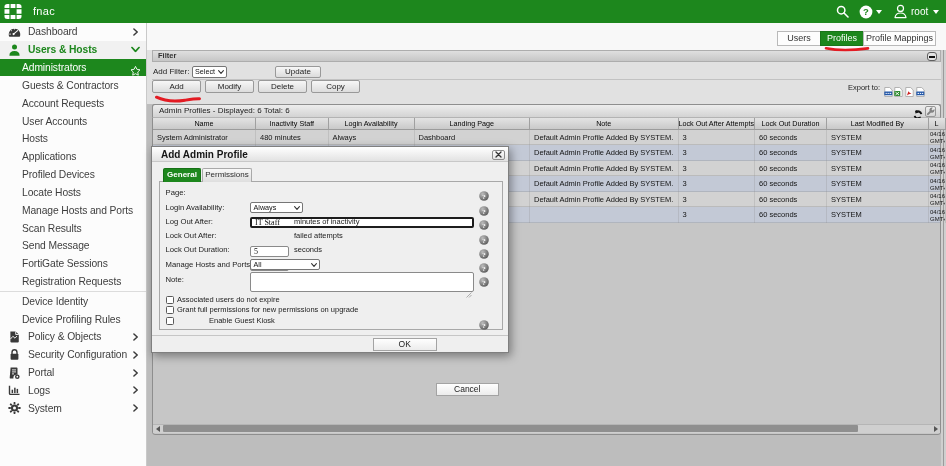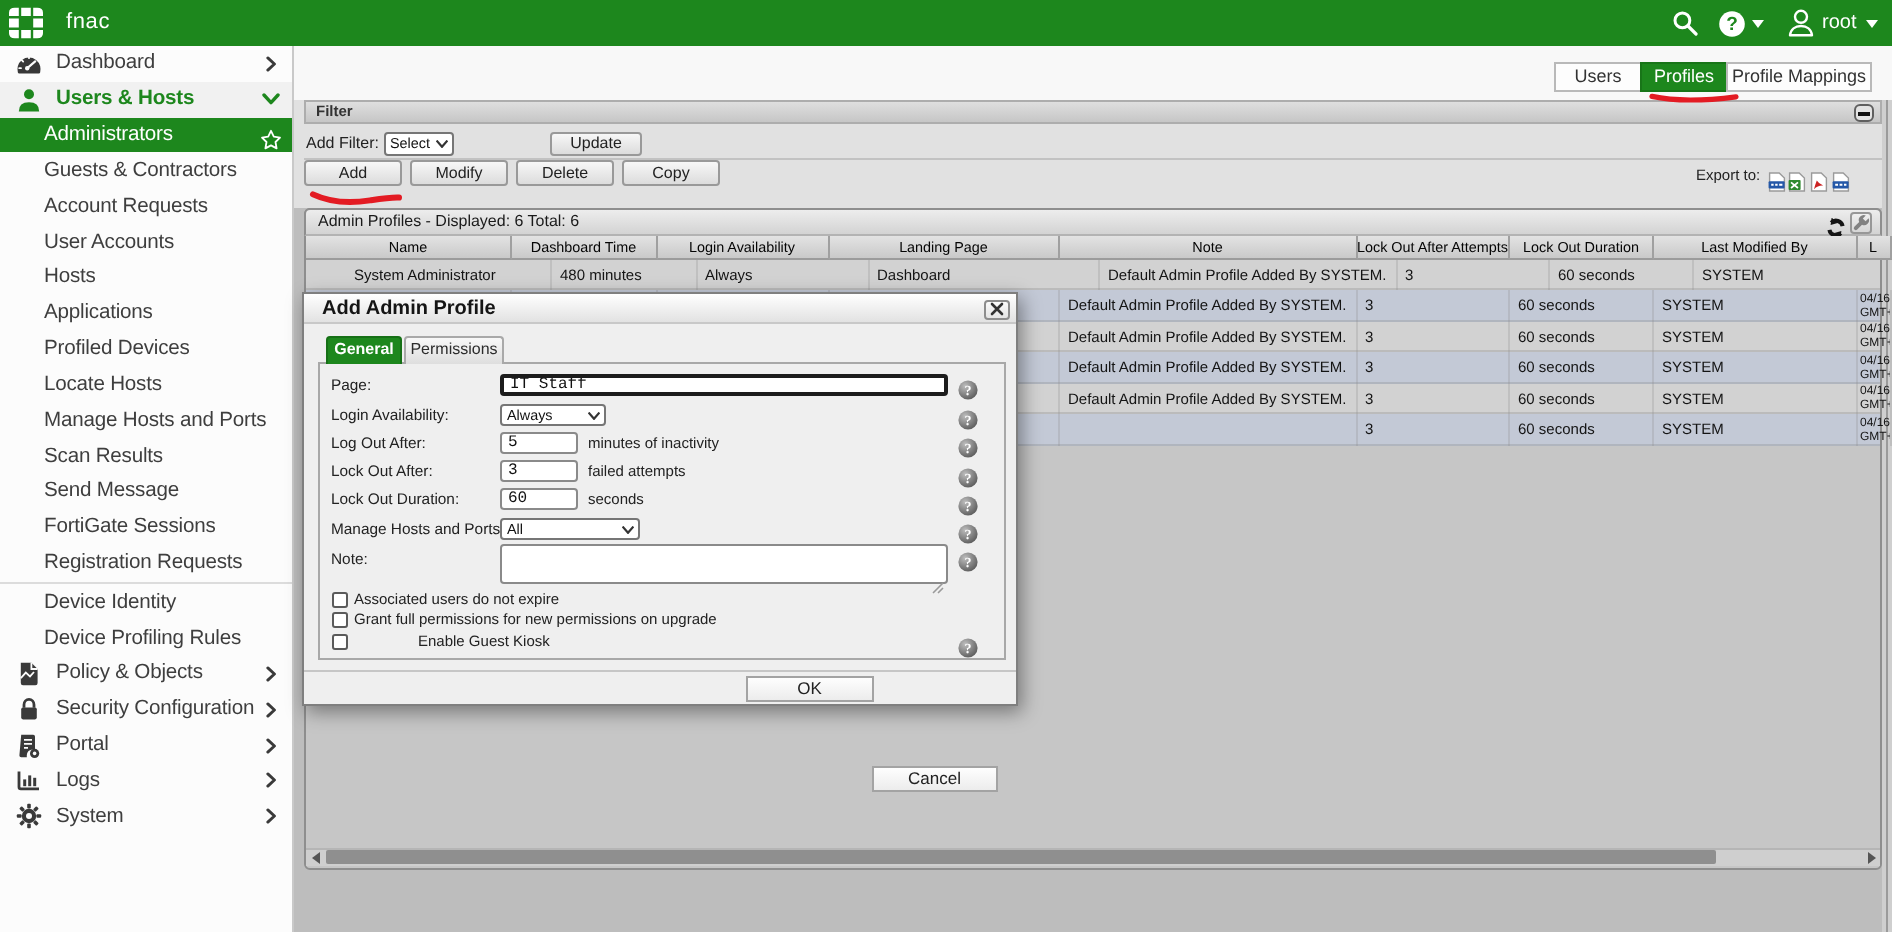--- a/index.html
+++ b/index.html
@@ -102,21 +102,21 @@
   #modal-close svg { display:block; }
   #modal-tabs { left:11px; top:21px; height:13.5px; display:flex; z-index:5; }
   .modal-tab { height:13.5px; line-height:12px; text-align:center; font-size:8px; border:1px solid #a9a9a9; border-bottom:none; border-radius:2px 2px 0 0; background:linear-gradient(#f8f8f8,#dedede); color:#2c2c2c; cursor:pointer; }
   .modal-tab.active { background:#1d871d; border-color:#167016; color:#fff; font-weight:bold; }
   .modal-tab + .modal-tab { margin-left:1px; }
   #modal-tab-general { width:38px; }
   #modal-tab-permissions { width:50px; }
   #modal-fieldset { left:7px; top:33.5px; width:344px; height:149px; border:1px solid #a8a8a8; }
   .fld-label { position:absolute; left:13.5px; font-size:7.7px; color:#222; height:11px; line-height:11px; white-space:nowrap; }
   .fld-suffix { position:absolute; font-size:7.5px; color:#222; height:11px; line-height:11px; white-space:nowrap; }
-  .fld-input { position:absolute; left:98px; height:11px; background:#fff; border:1px solid #8a8a8a; border-radius:2px; font-size:8px; color:#111; font-family:Liberation Mono, monospace; padding:0 0 0 3px; line-height:9px; }
+  .fld-input { position:absolute; left:98px; height:11px; background:#fff; border:1px solid #8a8a8a; border-radius:2px; font-size:8px; color:#111; font-family:Liberation Serif, serif; padding:0 0 0 3px; line-height:9px;margin-top:30px; }
   .fld-input.focused { border:2px solid #1c1c1c; }
   .fld-select { position:absolute; left:98px; height:11px; }
   .fld-textarea { position:absolute; left:98px; background:#fff; border:1px solid #8a8a8a; border-radius:2px; }
   .fld-textarea .resize-grip { position:absolute; right:1px; bottom:1px; width:6px; height:6px; }
   .fld-help { position:absolute; left:326.5px; width:10px; height:10px; cursor:pointer; }
   .fld-check { position:absolute; left:13.5px; width:8px; height:8px; background:#fff; border:1px solid #5a5a5a; border-radius:1.5px; cursor:pointer; }
   .fld-chklabel { position:absolute; left:25px; font-size:7.5px; color:#222; height:10px; line-height:10px; white-space:nowrap; }
   #modal-footer-line { left:0; top:187.5px; width:356px; height:1px; background:#c6c6c6; }
   .modal-btn { top:190.5px; width:63.5px; height:13.5px; background:linear-gradient(#fefefe,#ececec); border:1px solid #a3a3a3; font-size:8.5px; color:#222; }
   #modal-ok { left:221px; }
@@ -392,32 +392,32 @@
         <path d="M1.7 5.9 A3.4 3.4 0 0 0 7.4 7.7" fill="none" stroke="#151515" stroke-width="2"></path>
         <path d="M7.2 10.2 L7.7 6.5 L4.2 7.5 Z" fill="#151515"></path>
       </svg></div>
   <div id="grid-wrench" class="abs">
       <svg width="9" height="9" viewBox="0 0 9 9">
         <path d="M8.3 2.1 A2.5 2.5 0 0 1 5 5.4 L2.6 7.8 A0.9 0.9 0 0 1 1.2 6.4 L3.6 4 A2.5 2.5 0 0 1 6.9 0.7 L5.4 2.2 L6.8 3.6 Z" fill="#828282"></path>
       </svg>
     </div>
   <div id="grid-colhead" class="abs">
       <div class="colhead-cell" style="width:103px;">Name</div>
-      <div class="colhead-cell" style="width:72.5px;">Dashboard Time</div>
+      <div class="colhead-cell" style="width:72.5px;">Inactivity Staff</div>
       <div class="colhead-cell" style="width:86px;">Login Availability</div>
       <div class="colhead-cell" style="width:115.5px;">Landing Page</div>
       <div class="colhead-cell" style="width:148.5px;">Note</div>
       <div class="colhead-cell" style="width:76.5px;">Lock Out After Attempts</div>
       <div class="colhead-cell" style="width:72px;">Lock Out Duration</div>
       <div class="colhead-cell" style="width:101.5px;">Last Modified By</div>
       <div class="colhead-cell" style="width:17px;">L</div>
     </div>
   <div id="grid-rows" class="abs">
       <div class="grid-row odd">
-        <div class="grid-cell" style="width:103px;margin-left:20px;">System Administrator</div>
+        <div class="grid-cell" style="width:103px;">System Administrator</div>
         <div class="grid-cell" style="width:72.5px;">480 minutes</div>
         <div class="grid-cell" style="width:86px;">Always</div>
         <div class="grid-cell" style="width:115.5px;">Dashboard</div>
         <div class="grid-cell" style="width:148.5px;">Default Admin Profile Added By SYSTEM.</div>
         <div class="grid-cell" style="width:76.5px;">3</div>
         <div class="grid-cell" style="width:72px;">60 seconds</div>
         <div class="grid-cell" style="width:101.5px;">SYSTEM</div>
         <div class="grid-cell date" style="width:17px;">
           <div>04/16</div>
           <div>GMT+</div>

